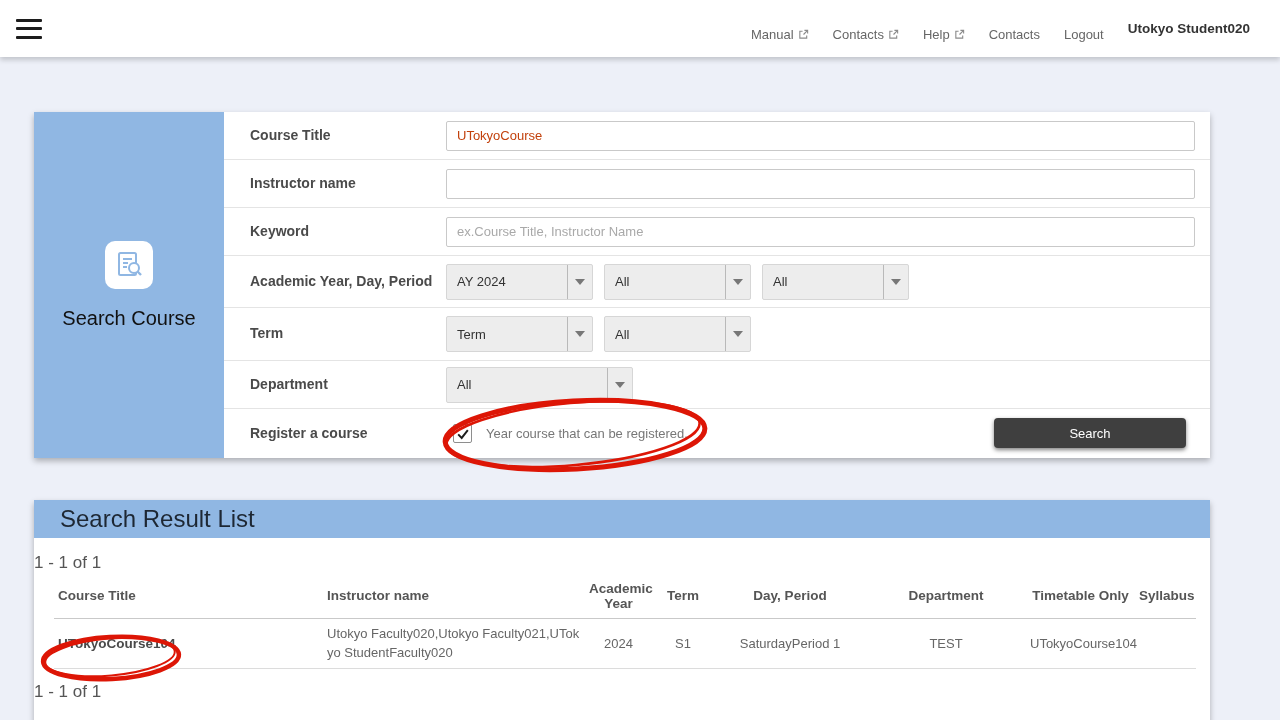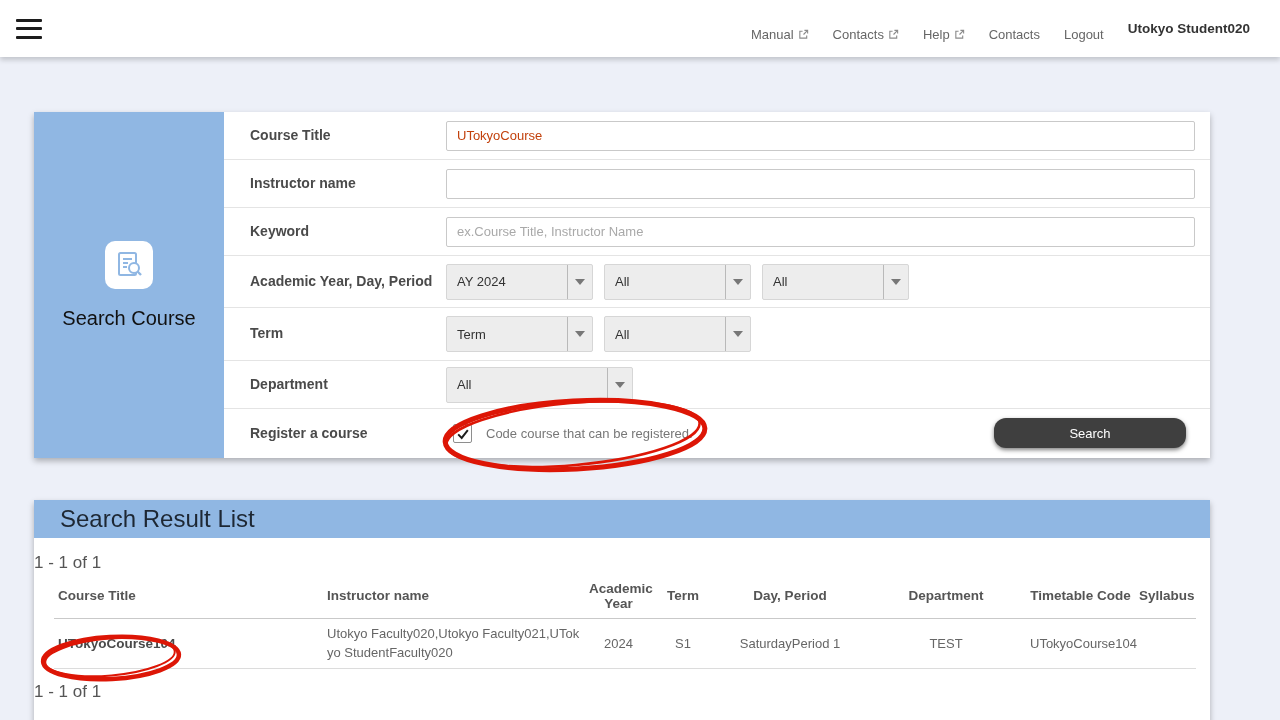--- a/index.html
+++ b/index.html
@@ -69,21 +69,21 @@
     border-top:6px solid #777;
   }
   .checkbox-wrap { display:flex; align-items:center; gap:14px; margin-left:7px; }
   .checkbox {
     width:19px; height:19px; background:#fff; border:1px solid #8e8e8e; border-radius:2px;
     display:flex; align-items:center; justify-content:center; cursor:pointer;
   }
   .checkbox-label { font-size:13px; color:#777; }
   .search-btn {
     position:absolute; right:24px; top:9px; width:192px; height:30px;
-    background:#3f3f3f; color:#fff; font-size:13px; border:none; border-radius:12px;
+    background:#3f3f3f; color:#fff; font-size:13px; border:none; border-radius:4px;
     box-shadow:0 2px 4px rgba(0,0,0,.5); cursor:pointer; font-family:inherit;
   }
 
   
   .result-card {
     position:absolute; top:500px; left:34px; width:1176px; height:240px;
     background:#fff; box-shadow:0 3px 6px rgba(0,0,0,.28);
   }
   .result-header {
     height:38px; background:#90b7e3; display:flex; align-items:center;
@@ -238,39 +238,39 @@
       </div>
     </div>
     <div class="form-row row-h49">
       <div class="form-label">Register a course</div>
       <div class="checkbox-wrap">
         <span class="checkbox">
           <svg width="14" height="14" viewBox="0 0 16 16">
             <polyline points="2.5,8.5 6.5,12.5 13.5,3.5" fill="none" stroke="#1d1d1d" stroke-width="2.2"></polyline>
           </svg>
         </span>
-        <span class="checkbox-label">Code course that can be registered.</span>
+        <span class="checkbox-label">Year course that can be registered.</span>
       </div>
       <button class="search-btn">Search</button>
     </div>
   </div>
 </div>
 
 <div class="result-card">
   <div class="result-header">Search Result List</div>
   <div class="pagination">1 - 1 of 1</div>
   <div class="result-table">
     <div class="tbl-row tbl-head">
       <div class="col-left">Course Title</div>
       <div class="col-left">Instructor name</div>
       <div class="col-center">Academic Year</div>
       <div class="col-center">Term</div>
       <div class="col-center">Day, Period</div>
       <div class="col-center">Department</div>
-      <div class="col-center">Timetable Code</div>
+      <div class="col-center">Timetable Only</div>
       <div class="col-center">Syllabus</div>
     </div>
     <div class="tbl-row tbl-data">
       <div class="col-left course-link">UTokyoCourse104</div>
       <div class="col-left instructor-cell">Utokyo Faculty020,Utokyo Faculty021,UTokyo StudentFaculty020</div>
       <div class="col-center">2024</div>
       <div class="col-center">S1</div>
       <div class="col-center">SaturdayPeriod 1</div>
       <div class="col-center">TEST</div>
       <div class="col-center">UTokyoCourse104</div>

